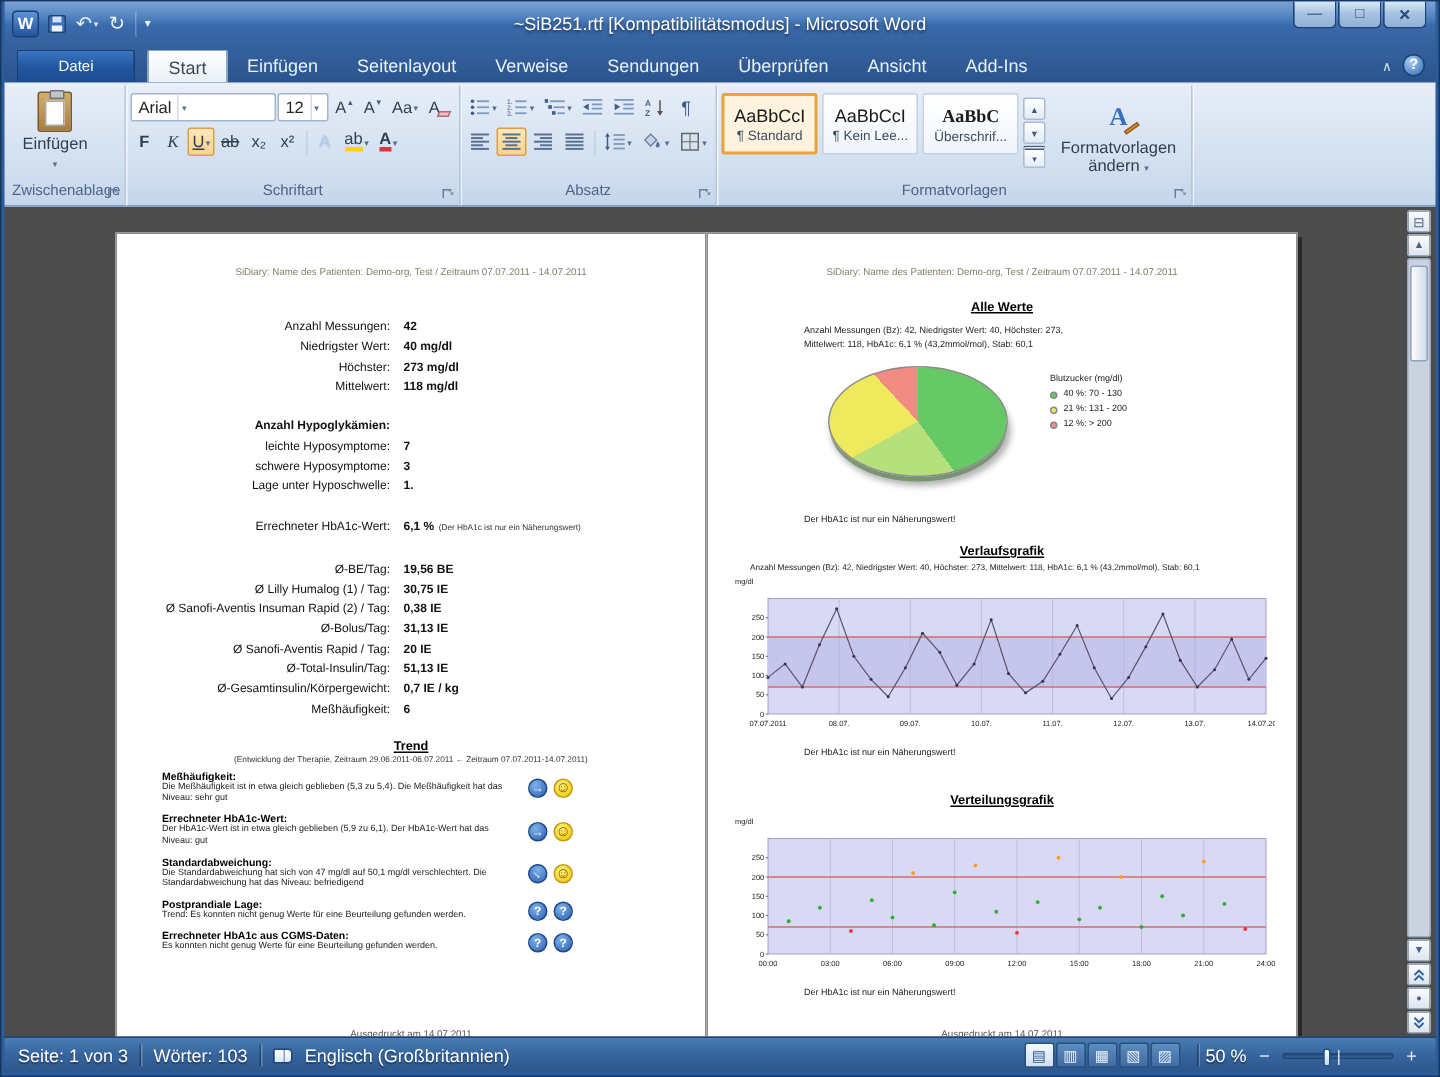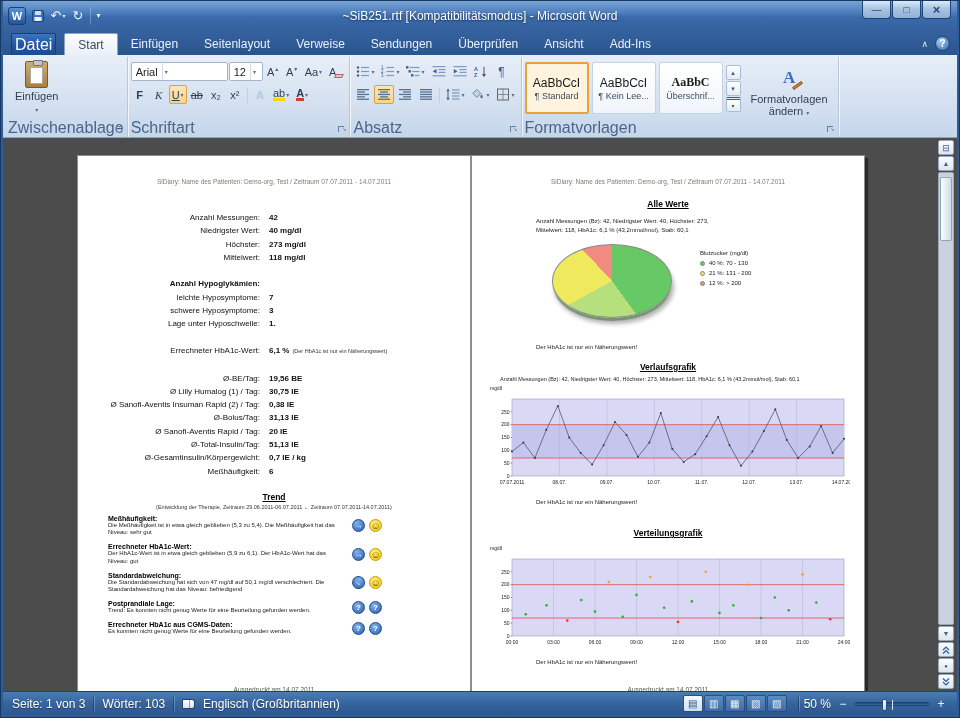--- a/index.html
+++ b/index.html
@@ -21,37 +21,37 @@
  text-shadow:0 1px 2px rgba(0,0,0,.55);pointer-events:none}
 .winbtns{margin-left:auto;display:flex;gap:1px;align-self:flex-start;padding-right:6px;z-index:2}
 .winbtn{width:29px;height:18px;border:1px solid #1d4474;border-top:none;border-radius:0 0 4px 4px;
  background:linear-gradient(#dcebf8,#a9c4e2 45%,#8fb0d6);color:#274a77;font-size:10px;
  display:flex;align-items:center;justify-content:center}
 .winbtn.close{font-size:13px;font-weight:bold}
 
 
 .tabrow{position:absolute;top:29px;left:2px;right:2px;height:25px;
  background:linear-gradient(#35629f,#2b548d);display:flex;align-items:flex-end;padding-left:8px}
-.file-tab{height:22px;padding:0 3px;margin-right:8px;color:#fff;font-size:16px;display:flex;align-items:center;
+.file-tab{height:22px;padding:0 27px;margin-right:8px;color:#fff;font-size:10px;display:flex;align-items:center;
  background:linear-gradient(#3a76c2,#2257a0 50%,#1c4b8e);border:1px solid #173f75;border-bottom:none;border-radius:2px 2px 0 0}
 .tabs{display:flex;height:22px}
 .tab{padding:0 13px;display:flex;align-items:center;color:#e9f1fb;font-size:12px;height:22px}
 .tab.active{background:linear-gradient(#fefefe,#e9f0f8);color:#3a4a5c;border:1px solid #8ba4c2;border-bottom:none;
  border-radius:2px 2px 0 0;font-weight:normal}
 .tabrow-right{margin-left:auto;display:flex;align-items:center;gap:7px;padding-right:7px;margin-bottom:4px}
 .ribbon-min{color:#d7e4f3;font-size:9px}
 .help-btn{width:15px;height:15px;border-radius:50%;background:radial-gradient(circle at 35% 30%,#a9cdf4,#2f6ab2);
  border:1px solid #1d4474;color:#fff;font-size:10px;font-weight:bold;display:flex;align-items:center;justify-content:center}
 
 
 .ribbon{position:absolute;top:54px;left:2px;right:2px;height:83px;
  background:linear-gradient(#e7eef8,#d6e2f1 55%,#c5d6ea);border-bottom:1px solid #8ba4c4;display:flex;padding:2px 0 0 2px}
 .rgroup{display:flex;flex-direction:column;border-right:1px solid #b7c7dc;box-shadow:1px 0 0 rgba(255,255,255,.7);padding:1px 3px 0}
 .gbody{height:63px;display:flex;align-items:flex-start}
-.gfoot{height:16px;position:relative;font-size:16px;color:#4c658a;text-align:left;line-height:14px}
+.gfoot{height:16px;position:relative;font-size:10px;color:#4c658a;text-align:center;line-height:14px}
 .launcher{position:absolute;right:0;bottom:3px;width:9px;height:9px}
 .launcher::before{content:"";position:absolute;left:1px;top:1px;width:5px;height:5px;border-left:1px solid #67809f;border-top:1px solid #67809f}
 .launcher::after{content:"↘";position:absolute;right:0;bottom:-2px;font-size:6px;color:#67809f}
 .bigbtn{display:flex;flex-direction:column;align-items:center;padding:3px 7px;border-radius:3px}
 .biglabel{font-size:11px;color:#2f3f52;text-align:center;line-height:12px;margin-top:2px}
 .biglabel .ct{font-size:6px;color:#55708f}
 .clipboard-icon{width:23px;height:27px;background:linear-gradient(#cfae72,#a87e3e);border:1px solid #7a5a28;border-radius:2px;position:relative}
 .clipboard-icon::before{content:"";position:absolute;left:4px;top:5px;right:4px;bottom:3px;background:#fdfdfd;border:1px solid #a9a9a9}
 .clipboard-icon::after{content:"";position:absolute;left:7px;top:-2px;width:8px;height:4px;background:#c2c6cc;border:1px solid #70757c;border-radius:1px}
 .fcol{flex-direction:column;gap:4px;padding-top:4px}
@@ -74,21 +74,21 @@
 .sbtn.u .g{text-decoration:underline}
 .sbtn.st .g{text-decoration:line-through}
 .sbtn.fx .g{color:#8fb3dc;font-weight:bold;text-shadow:0 0 1px #5b85b8}
 .sbtn.hl .g{border-bottom:3px solid #ffd400;line-height:9px}
 .sbtn.fc .g{border-bottom:3px solid #d03b3b;line-height:9px;font-weight:bold}
 .razer{width:8px;height:4px;background:#f3bcc3;border:1px solid #b06a74;transform:skewX(-25deg);margin-left:-1px;margin-top:8px}
 .vsep{width:1px;height:16px;background:#c2cfde;margin:0 2px}
 
 .g-styles .gbody{gap:3px;padding-top:4px}
 .stylegallery{display:flex;gap:3px}
-.scell{width:64px;height:52px;border:1px solid #c3d2e4;border-radius:2px;background:linear-gradient(#ffffff,#f0f5fb);
+.scell{width:64px;height:41px;border:1px solid #c3d2e4;border-radius:2px;background:linear-gradient(#ffffff,#f0f5fb);
  display:flex;flex-direction:column;align-items:center;justify-content:center;gap:1px}
 .scell.sel{border:2px solid #e8a33d;background:#fdf3de}
 .sprev{font-size:12px;color:#1a1a1a}
 .sprev.bold{font-weight:bold;font-family:"Liberation Serif",serif}
 .sname{font-size:9px;color:#3c4c60}
 .gallery-col{display:flex;flex-direction:column;gap:1px;margin-top:3px}
 .gbtn{width:15px;height:15px;border:1px solid #a9bcd4;background:linear-gradient(#fff,#e2ebf5);
  font-size:7px;color:#44597a;display:flex;align-items:center;justify-content:center;border-radius:2px}
 .gbtn.more{border-top:3px double #44597a;font-size:6px}
 .cs-icon{position:relative;height:26px;display:flex;align-items:center}

